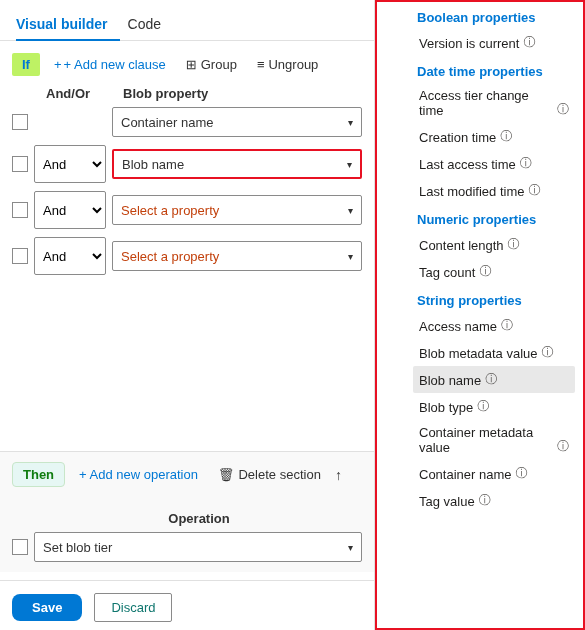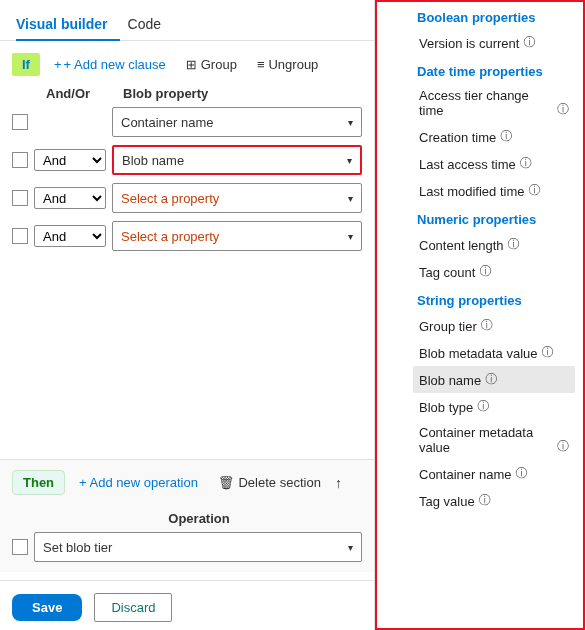--- a/index.html
+++ b/index.html
@@ -125,21 +125,21 @@
     .clause-check {
       width: 16px;
       height: 16px;
       border: 1px solid #8a8a8a;
       background: #fff;
       flex-shrink: 0;
     }
 
     .andor-select {
       width: 72px;
-      height: 22px;
+      height: 38px;
       border: 1px solid #8a8a8a;
       border-radius: 2px;
       padding: 0 4px;
       font-size: 13px;
       background: #fff;
       cursor: pointer;
     }
 
     .prop-select {
       flex: 1;
@@ -177,21 +177,21 @@
     .then-section {
       background: #f9f9f9;
       border-top: 1px solid #e0e0e0;
       padding: 10px 12px;
     }
 
     .then-header {
       display: flex;
       align-items: center;
       gap: 8px;
-      margin-bottom: 16px;
+      margin-bottom: 24px;
     }
 
     .then-badge {
       background: #e6f7f4;
       color: #107c10;
       padding: 4px 10px;
       border-radius: 4px;
       font-weight: 600;
       font-size: 13px;
       border: 1px solid #c8e6c9;
@@ -485,21 +485,21 @@
         <span>Content length</span>
         <span class="info-icon">ⓘ</span>
       </div>
       <div class="prop-item">
         <span>Tag count</span>
         <span class="info-icon">ⓘ</span>
       </div>
 
       <div class="prop-category">String properties</div>
       <div class="prop-item">
-        <span>Group tier</span>
+        <span>Access name</span>
         <span class="info-icon">ⓘ</span>
       </div>
       <div class="prop-item">
         <span>Blob metadata value</span>
         <span class="info-icon">ⓘ</span>
       </div>
       <div class="prop-item selected">
         <span>Blob name</span>
         <span class="info-icon">ⓘ</span>
       </div>

